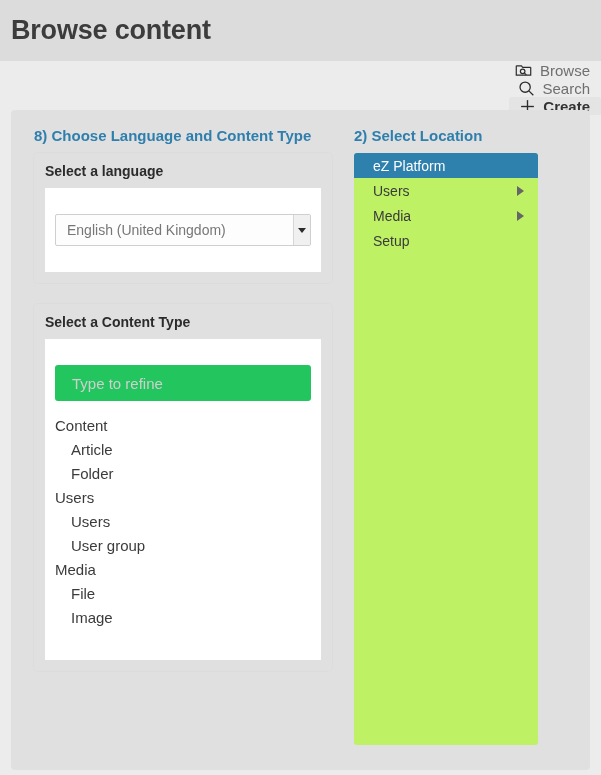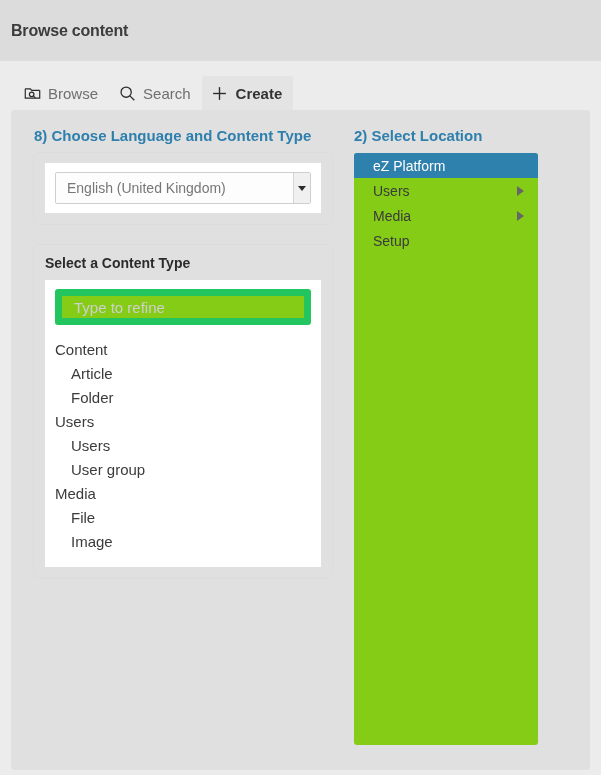--- a/index.html
+++ b/index.html
@@ -15,33 +15,33 @@
 
   
   .titlebar {
     height: 61px;
     background: #dcdcdc;
     display: flex;
     align-items: center;
     padding-left: 11px;
   }
   .page-title {
-    font-size: 16px;
+    font-size: 27px;
     font-weight: bold;
     color: #3c3c3c;
     letter-spacing: -0.2px;
   }
 
   
   .tabstrip {
     height: 49px;
     background: #ececec;
     display: flex;
     align-items: flex-end;
-    padding-left: 14px;
+    flex-direction: column;
   }
   .tab {
     display: flex;
     align-items: center;
     gap: 7px;
     height: 34px;
     padding: 0 11px 0 9px;
     font-size: 15px;
     color: #6f6f6f;
     cursor: pointer;
@@ -98,21 +98,21 @@
   }
   .panel + .panel { margin-top: 21px; }
   .panel-label {
     font-size: 14px;
     font-weight: bold;
     color: #2b2b2b;
     margin-bottom: 9px;
   }
   .panel-body {
     background: #ffffff;
-    padding: 9px 10px;
+    padding: 26px 10px;
   }
 
   
   .select-wrap { position: relative; }
   select.language-select {
     -webkit-appearance: none;
     appearance: none;
     width: 100%;
     height: 32px;
     padding: 0 24px 0 11px;
@@ -145,22 +145,22 @@
   }
 
   
   input.refine {
     width: 100%;
     height: 36px;
     padding: 0 12px;
     font-size: 15px;
     font-family: "Liberation Sans", sans-serif;
     color: #555;
-    background: #84cc16;
-    border: 7px solid #22c55e;
+    background: #22c55e;
+    border: 5px solid #22c55e;
     border-radius: 3px;
     outline: none;
   }
   input.refine::placeholder { color: #cfcfcf; }
 
   
   .ct-list {
     margin-top: 13px;
     padding-bottom: 4px;
   }
@@ -173,21 +173,21 @@
   .ct-item {
     font-size: 15px;
     color: #3b3b3b;
     line-height: 24px;
     padding-left: 16px;
     cursor: pointer;
   }
 
   
   .loc-panel {
-    background: #84cc16;
+    background: #bef264;
     border-radius: 3px;
     padding: 0 0 6px 0;
     height: 592px;
     overflow: hidden;
   }
   .loc-row {
     display: flex;
     align-items: center;
     justify-content: space-between;
     height: 25px;
@@ -250,20 +250,21 @@
 
 </div>
 
 <div class="container">
 
   <div class="col-left">
 
     <div class="step-heading">8) Choose Language and Content Type</div>
 
     <div class="panel">
+      <div class="panel-label">Select a language</div>
       <div class="panel-body">
         <div class="select-wrap">
           <select class="language-select">
             <option>English (United Kingdom)</option>
           </select>
           <span class="select-arrow">
               <i></i>
             </span>
         </div>
       </div>

